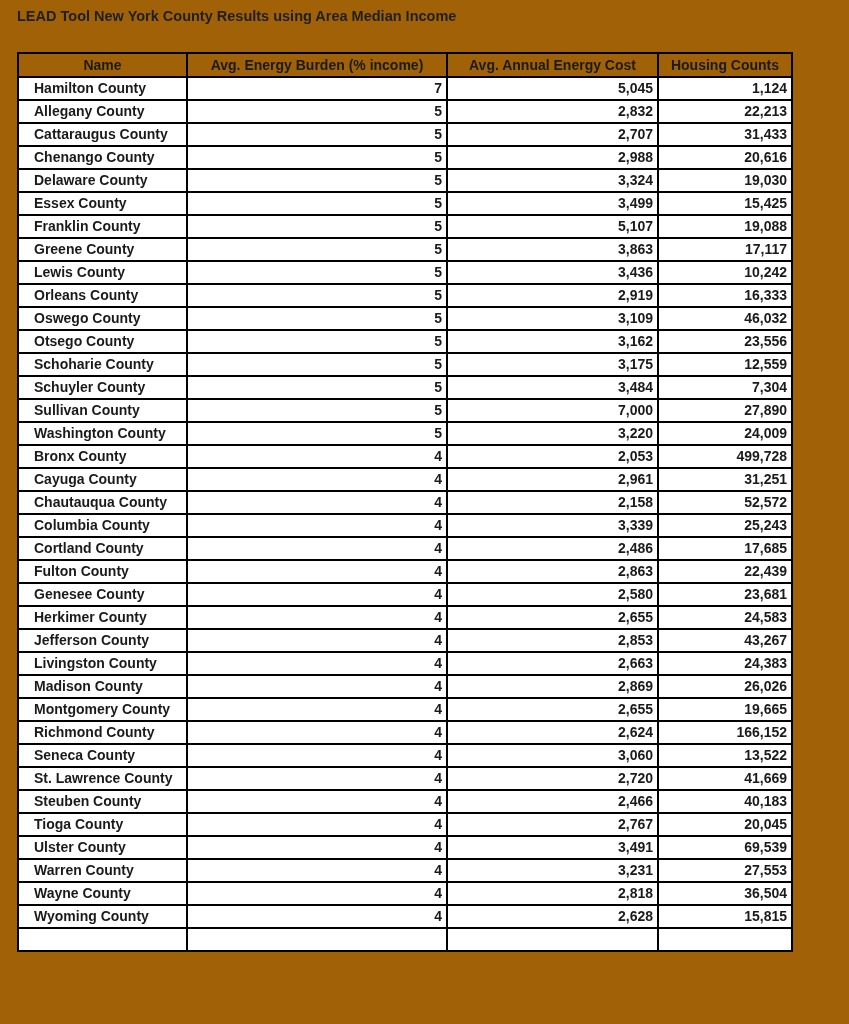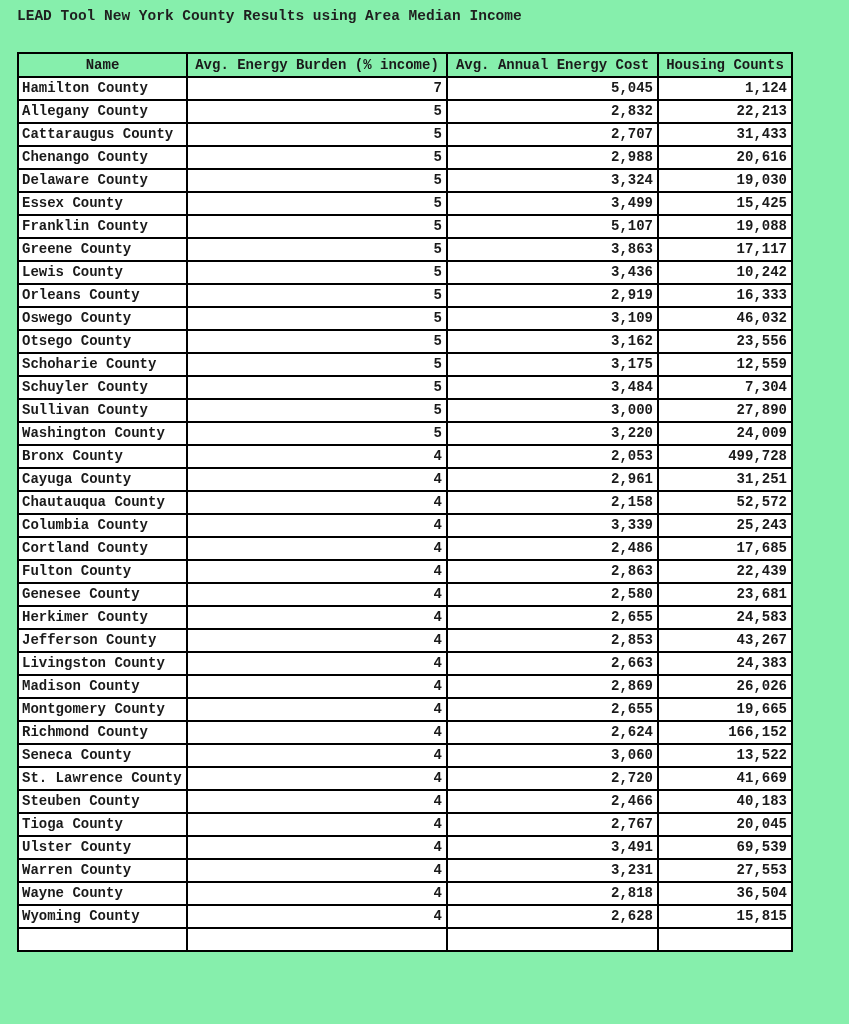--- a/index.html
+++ b/index.html
@@ -1,22 +1,22 @@
 <!DOCTYPE html>
 <html><head>
 <meta charset="utf-8">
 <style>
   * { box-sizing: border-box; }
   html, body { margin: 0; padding: 0; background: #ffffff; }
   .page {
     width: 849px;
     height: 1024px;
     overflow: hidden;
-    background: #86efac;
-    font-family: Liberation Mono, monospace;
+    background: #a16207;
+    font-family: Liberation Sans, sans-serif;
     color: #1a1a1a;
     position: relative;
   }
   .title {
     position: absolute;
     left: 17px;
     top: 8px;
     font-size: 14.5px;
     font-weight: 700;
     color: #1f1f1f;
@@ -51,21 +51,21 @@
     border: 1px solid #000000;
     height: 23px;
     padding: 1px 4px 2px 4px;
     font-size: 14px;
     font-weight: 700;
     color: #1a1a1a;
     white-space: nowrap;
     overflow: hidden;
     background: #ffffff;
   }
-  table.results td.left  { text-align: left;  padding-left: 3px; margin-left: 36px; }
+  table.results td.left  { text-align: left;  padding-left: 15px; margin-left: 36px; }
   table.results td.right { text-align: right; padding-right: 4px; }
 </style>
 </head>
 <body>
 
 <div class="page">
   <div class="title">LEAD Tool New York County Results using Area Median Income</div>
 
   <table class="results">
     <colgroup>
@@ -163,21 +163,21 @@
         </tr>
         <tr>
           <td class="left">Schuyler County</td>
           <td class="right">5</td>
           <td class="right">3,484</td>
           <td class="right">7,304</td>
         </tr>
         <tr>
           <td class="left">Sullivan County</td>
           <td class="right">5</td>
-          <td class="right">3,000</td>
+          <td class="right">7,000</td>
           <td class="right">27,890</td>
         </tr>
         <tr>
           <td class="left">Washington County</td>
           <td class="right">5</td>
           <td class="right">3,220</td>
           <td class="right">24,009</td>
         </tr>
         <tr>
           <td class="left">Bronx County</td>

